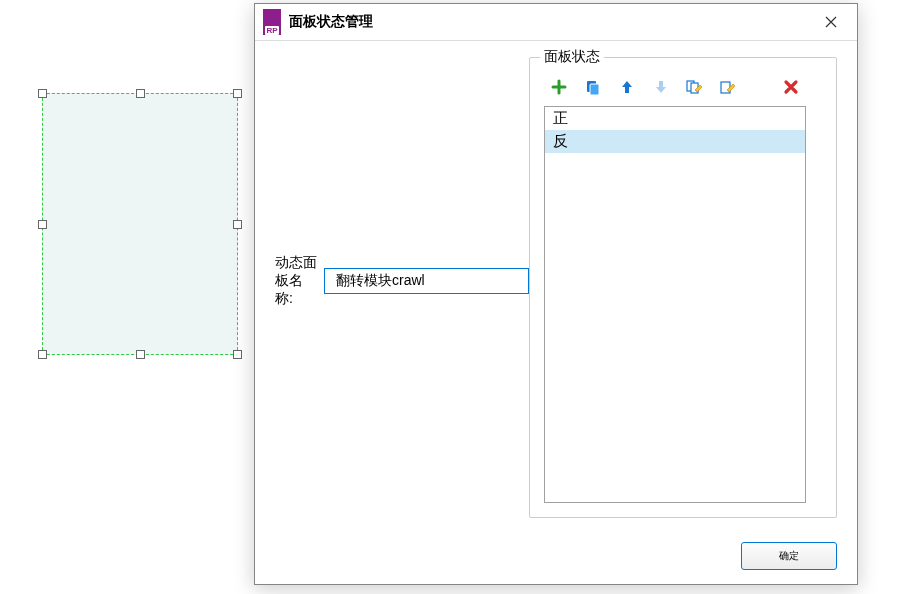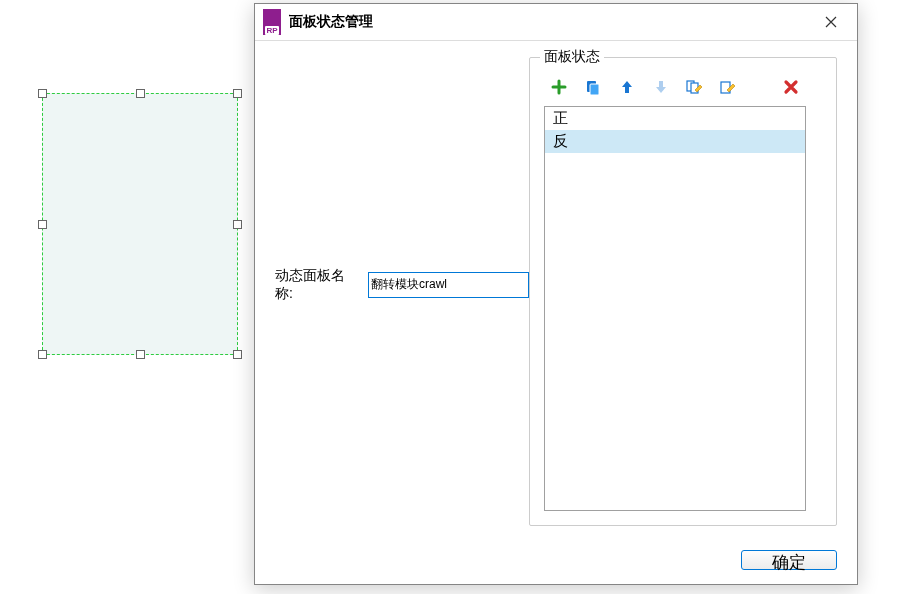--- a/index.html
+++ b/index.html
@@ -88,22 +88,22 @@
     }
 
     .dialog-body { padding: 16px 20px 12px 20px; flex: 1; display: flex; flex-direction: row; justify-content: flex-end; }
 
     .name-row { display: flex; align-items: center; margin-bottom: 14px; }
     .name-label { margin-right: 6px; font-size: 14px; }
     .name-input {
       flex: 1;
       height: 26px;
       border: 1px solid #0078d7;
-      padding: 2px 2px;
-      font-size: 12px;
+      padding: 2px 11px;
+      font-size: 14px;
       font-family: inherit;
       outline: none;
     }
 
     .states-group {
       flex: 1;
       border: 1px solid #ccc;
       border-radius: 2px;
       padding: 14px 30px 14px 14px;
       position: relative;
@@ -149,25 +149,25 @@
     .state-item.selected { background: #cde8f6; }
 
     .dialog-footer {
       display: flex;
       justify-content: flex-end;
       gap: 10px;
       padding: 12px 20px 14px 20px;
     }
     .dlg-btn {
       width: 96px;
-      height: 20px;
+      height: 28px;
       border: 1px solid #9a9a9a;
       background: linear-gradient(#fdfdfd, #ececec);
       border-radius: 3px;
-      font-size: 17px;
+      font-size: 10px;
       font-family: inherit;
       cursor: pointer;
     }
     .dlg-btn.primary { border-color: #0078d7; }
   </style>
 </head>
 <body>
 
 <div class="canvas-shape">
   <div class="sel-handle h-tl"></div>

